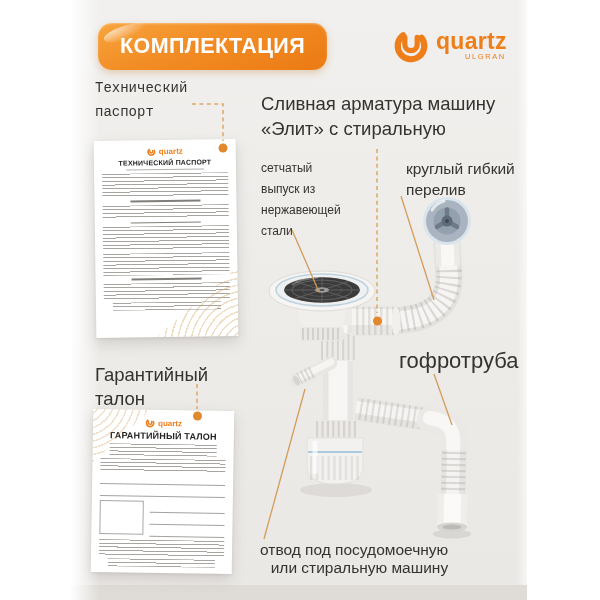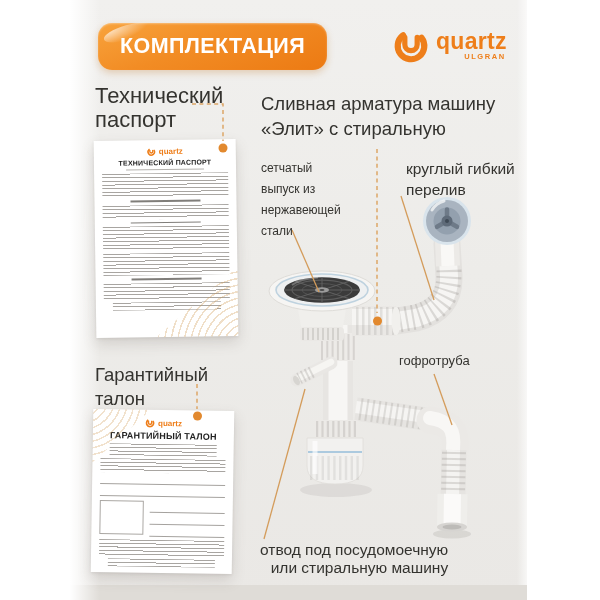--- a/index.html
+++ b/index.html
@@ -22,30 +22,30 @@
     box-shadow:0 3px 7px rgba(190,110,30,.28), inset 0 1px 2px rgba(255,255,255,.35);
     display:flex;align-items:center;justify-content:center;z-index:4;}
   .title-pill::before{content:"";position:absolute;left:5px;top:2px;width:50px;height:15px;border-radius:50%;
     background:radial-gradient(ellipse at left top,rgba(255,255,255,.8),rgba(255,255,255,0) 70%);
     transform:rotate(-16deg);}
   .title-pill span{font-size:21.5px;font-weight:bold;color:#ffffff;letter-spacing:.4px;}
   
   .brand{position:absolute;left:392px;top:26px;display:flex;align-items:center;gap:6px;z-index:4;}
   .brand-text{display:flex;flex-direction:column;align-items:flex-end;line-height:1;}
   .brand-name{font-size:23px;font-weight:bold;color:var(--accent,#EE7E1A);letter-spacing:.3px;}
-  .brand-sub{font-size:7.5px;font-weight:bold;color:var(--accent,#EE7E1A);letter-spacing:1.6px;margin-top:0;padding-right:1px;}
+  .brand-sub{font-size:7.5px;font-weight:normal;color:var(--accent,#EE7E1A);letter-spacing:1.6px;margin-top:0;padding-right:1px;}
   
   .lbl{position:absolute;z-index:5;}
   .lbl .ln{display:block;}
-  .lbl-tech{left:95px;top:84px;font-size:22px;line-height:24px;}
+  .lbl-tech{left:95px;top:76px;font-size:14px;line-height:24px;font-family:Liberation Mono, monospace;}
   .lbl-warranty{left:95px;top:363px;font-size:18.5px;line-height:24px;}
   .lbl-heading{left:261px;top:92px;font-size:18.5px;line-height:24.5px;}
   .lbl-mesh{left:261px;top:158px;font-size:12px;line-height:21px;}
   .lbl-overflow{left:399px;top:158px;font-size:15.5px;line-height:21px;margin-left:7px;}
-  .lbl-gofro{left:399px;top:351px;font-size:13px;line-height:20px;}
+  .lbl-gofro{left:399px;top:351px;font-size:22px;line-height:20px;}
   .lbl-outlet{left:260px;top:541px;font-size:15.5px;line-height:17.5px;text-align:right;}
   
   .doc{position:absolute;background:#ffffff;z-index:2;overflow:hidden;
     box-shadow:0 6px 14px rgba(90,80,70,.18),0 1px 3px rgba(90,80,70,.12);}
   .doc-tech{left:95px;top:140px;width:142px;height:197px;transform:rotate(-0.8deg);padding:6px 8px;box-sizing:border-box;}
   .doc-warranty{left:92px;top:410px;width:141px;height:163px;transform:rotate(0.9deg);padding:7px 8px;box-sizing:border-box;}
   .doc-logo{display:flex;align-items:center;justify-content:center;gap:3px;margin-top:1px;}
   .doc-logo span{font-size:8px;font-weight:bold;color:var(--accent,#EE7E1A);}
   .doc-title{text-align:center;font-weight:bold;color:#222;margin-top:3px;}
   .doc-tech .doc-title{font-size:7px;letter-spacing:.2px;}

